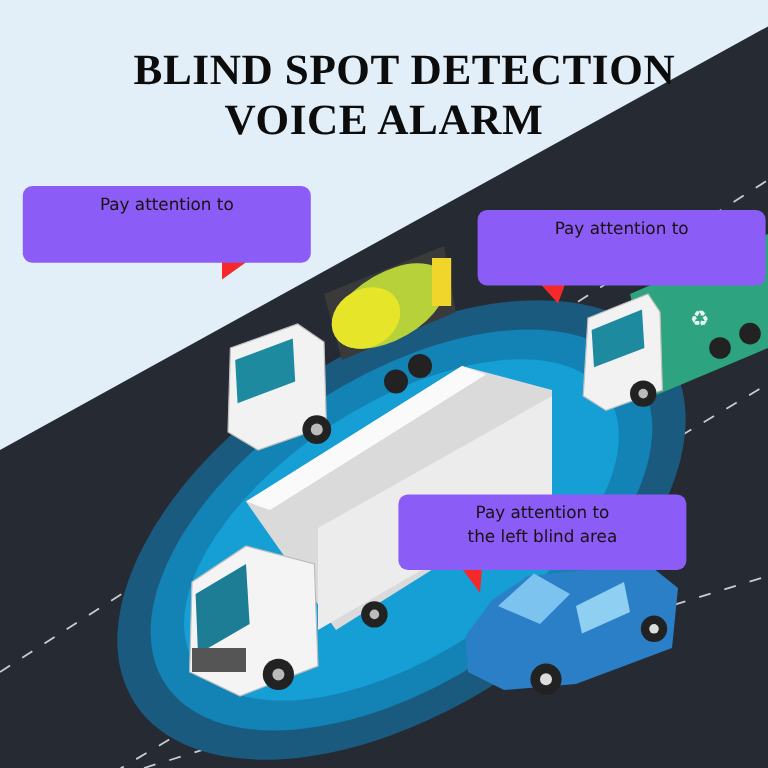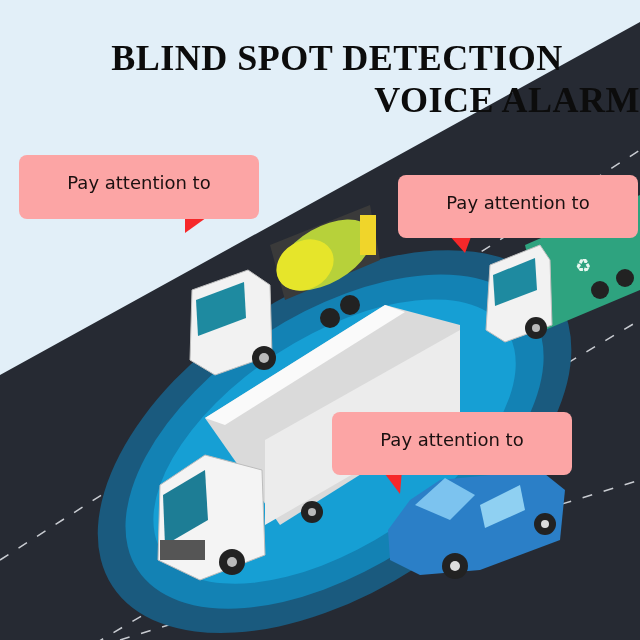--- a/index.html
+++ b/index.html
@@ -1,21 +1,21 @@
 <!DOCTYPE html>
 <html><head>
 <meta charset="utf-8">
 <style>
   html, body { margin: 0; padding: 0; }
   body { width: 640px; height: 640px; overflow: hidden; position: relative; background: #e2eff8; font-family: "Liberation Sans", sans-serif; }
   .scene { position: absolute; inset: 0; }
   .title { position: absolute; left: 0; right: 0; text-align: center; font-family: "Liberation Serif", "DejaVu Serif", serif; font-weight: bold; color: #0c0c0c; font-size: 36px; line-height: 40px; letter-spacing: 0.5px; }
   .title.l1 { top: 38px; padding-left: 34px; }
-  .title.l2 { top: 80px; text-align: right; }
-  .bubble { position: absolute; background: #fca5a5; border-radius: 8px; color: #1a1010; font-family: "DejaVu Sans", sans-serif; font-size: 18px; line-height: 20px; text-align: center; padding-top: 18px; box-sizing: border-box; }
+  .title.l2 { top: 80px; }
+  .bubble { position: absolute; background: #8b5cf6; border-radius: 8px; color: #1a1010; font-family: "DejaVu Sans", sans-serif; font-size: 14px; line-height: 20px; text-align: center; padding-top: 6px; box-sizing: border-box; }
   .bubble span { display: block; }
 </style>
 </head>
 <body>
 
 <div class="scene">
   <svg width="640" height="640" viewBox="0 0 640 640" xmlns="http://www.w3.org/2000/svg">
 
     <polygon points="0,375 640,22 640,640 0,640" fill="#262a33"></polygon>
 
@@ -90,13 +90,14 @@
 <div class="bubble" style="left:19px; top:155px; width:240px; height:64px;">
   <span>Pay attention to</span>
 </div>
 
 <div class="bubble" style="left:398px; top:175px; width:240px; height:63px;">
   <span>Pay attention to</span>
 </div>
 
 <div class="bubble" style="left:332px; top:412px; width:240px; height:63px;">
   <span>Pay attention to</span>
+  <span>the left blind area</span>
 </div>
 
 </body></html>

